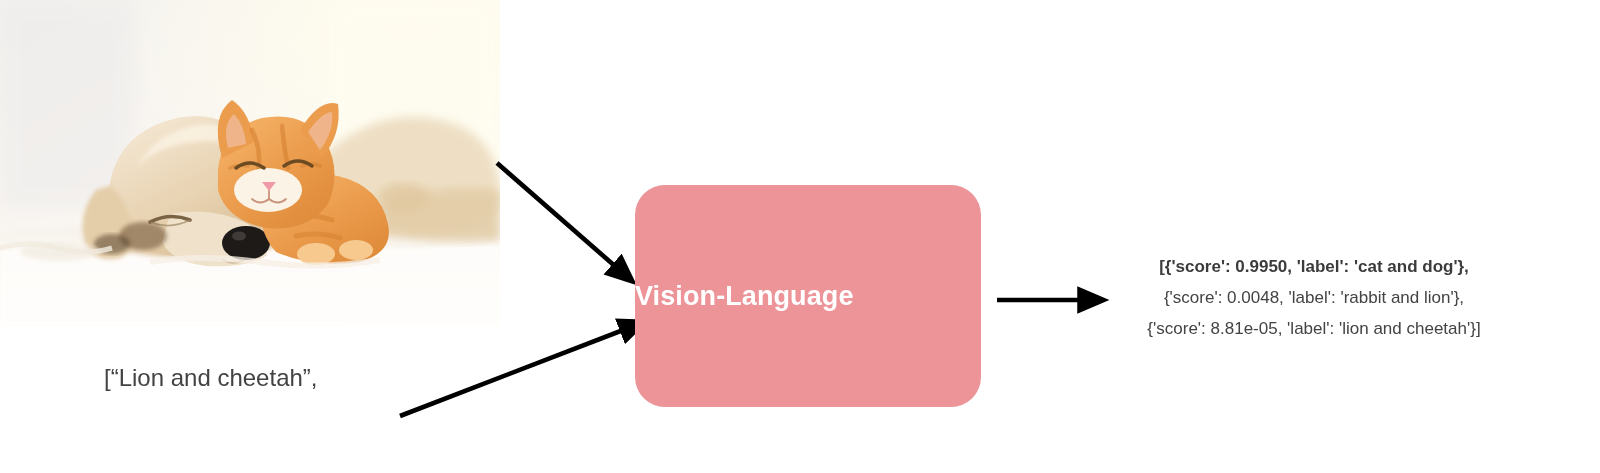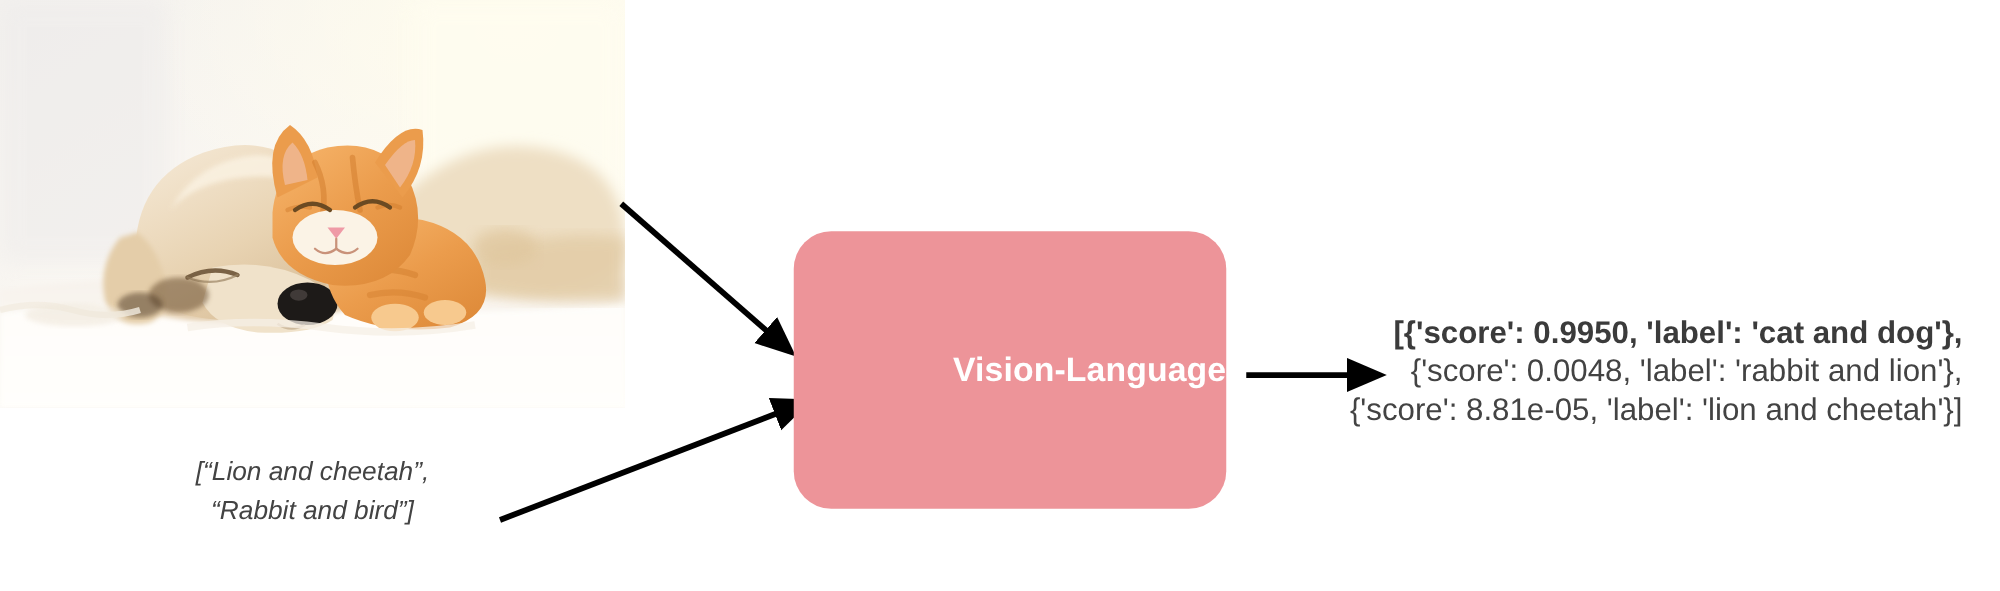--- a/index.html
+++ b/index.html
@@ -43,54 +43,52 @@
   #model-box {
     position: absolute;
     left: 635px;
     top: 185px;
     width: 346px;
     height: 222px;
     border-radius: 30px;
     background: #ed9499;
     display: flex;
     align-items: center;
-    justify-content: flex-end;
+    justify-content: flex-start;
   }
   #model-box .model-label {
     color: #ffffff;
     font-size: 27px;
     font-weight: bold;
     line-height: 36px;
     text-align: center;
     letter-spacing: 0.1px;
   }
 
   
   #prompt-block {
     position: absolute;
     left: 104px;
     top: 362px;
     width: 292px;
-    text-align: center;
     color: #434343;
-    font-size: 21px;
+    font-size: 24px;
     line-height: 31px;
     white-space: nowrap;
-    font-style: italic;
   }
 
   
   #output-block {
     position: absolute;
     left: 1058px;
     top: 251px;
     width: 512px;
-    text-align: right;
+    text-align: center;
     color: #434343;
-    font-size: 25px;
+    font-size: 17px;
     line-height: 31px;
     white-space: nowrap;
   }
   #output-block .out-line.bold { font-weight: bold; color: #3b3b3b; }
 </style>
 </head>
 <body>
 
 <div id="canvas">
 
@@ -222,21 +220,20 @@
   </svg>
 
   <div id="model-box">
     <div class="model-label">
       <div>Vision-Language</div>
     </div>
   </div>
 
   <div id="prompt-block">
     <div>[“Lion and cheetah”,</div>
-    <div>“Rabbit and bird”]</div>
   </div>
 
   <div id="output-block">
     <div class="out-line bold">[{'score': 0.9950, 'label': 'cat and dog'},</div>
     <div class="out-line">{'score': 0.0048, 'label': 'rabbit and lion'},</div>
     <div class="out-line">{'score': 8.81e-05, 'label': 'lion and cheetah'}]</div>
   </div>
 
 </div>
 

